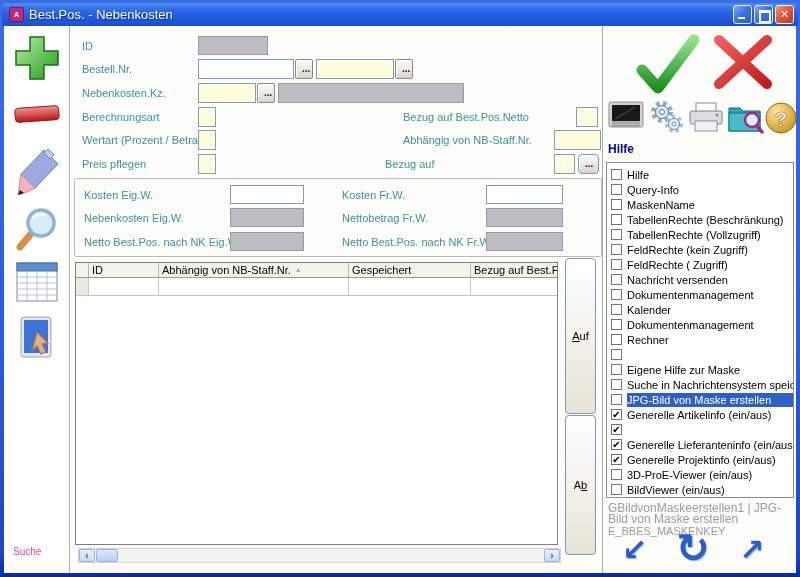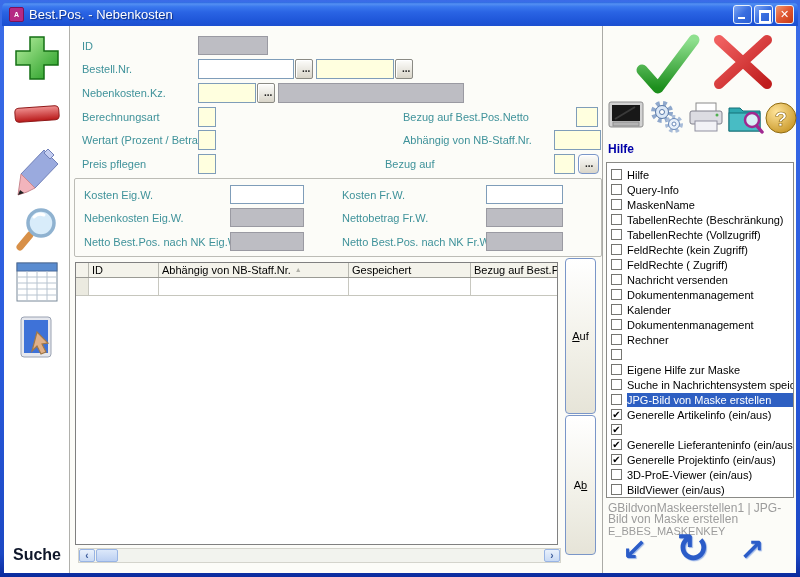--- a/index.html
+++ b/index.html
@@ -14,21 +14,21 @@
   .winbtn{width:19px;height:19px;border-radius:3px;border:1px solid #e8f0fc;margin-left:2px;position:relative;flex:none;}
   .winbtn.min,.winbtn.max{background:linear-gradient(135deg,#7fa8f5 0%,#3a6fe0 50%,#2a5ed4 100%);}
   .winbtn.close{background:linear-gradient(135deg,#f0986e 0%,#e25a35 45%,#c63914 100%);}
   .winbtn.min::after{content:"";position:absolute;left:4px;bottom:4px;width:7px;height:2px;background:#fff;}
   .winbtn.max::after{content:"";position:absolute;left:4px;top:4px;width:8px;height:8px;border:2px solid #fff;border-top-width:3px;}
   .winbtn.close::after{content:"\2715";position:absolute;left:0;top:0;width:100%;text-align:center;color:#fff;font-size:11px;font-weight:bold;line-height:17px;}
   .content{position:absolute;left:4px;top:26px;width:792px;height:547px;background:#fcfcf8;}
   
   .sidebar{position:absolute;left:0;top:0;width:66px;height:547px;background:#ffffff;border-right:1px solid #b0b0ac;}
   .side-ico{position:absolute;left:9px;width:48px;display:block;}
-  .suche{position:absolute;left:9px;top:520px;font-size:16px;font-weight:bold;color:#0f172a;}
+  .suche{position:absolute;left:9px;top:520px;font-size:10px;font-weight:normal;color:#ec4899;}
   
   .lbl{position:absolute;font-size:11px;color:#3f929a;white-space:nowrap;}
   .txt{position:absolute;border:1px solid #7f9db9;background:#fff;height:20px;font-size:11px;padding:1px 3px;outline:none;}
   .txt.yellow{background:#ffffdf;}
   .txt.gray{background:#bdbdc3;border-color:#9a9aa2;}
   .dots{position:absolute;width:18px;height:20px;background:linear-gradient(180deg,#fdfdfb,#d9d5c9);border:1px solid #8a8a84;
     border-radius:2px;font-size:10px;font-weight:bold;line-height:14px;text-align:center;color:#222;box-shadow:inset 1px 1px 0 #fff;}
   .dots.xp{border-radius:4px;border-color:#7a96c8;}
   .groupbox{position:absolute;left:70px;top:152px;width:528px;height:79px;border:1px solid #bcbcb6;border-radius:2px;background:transparent;}
   

